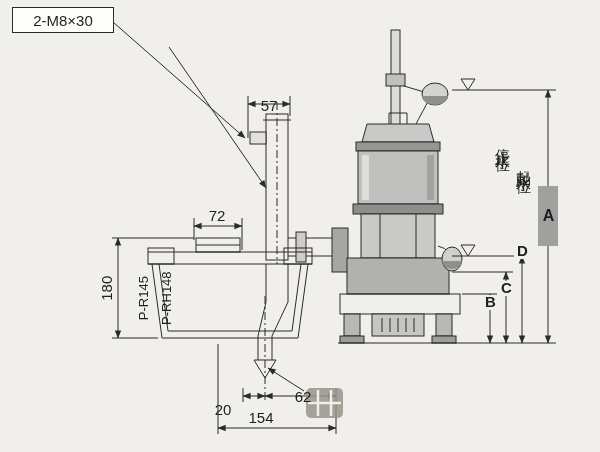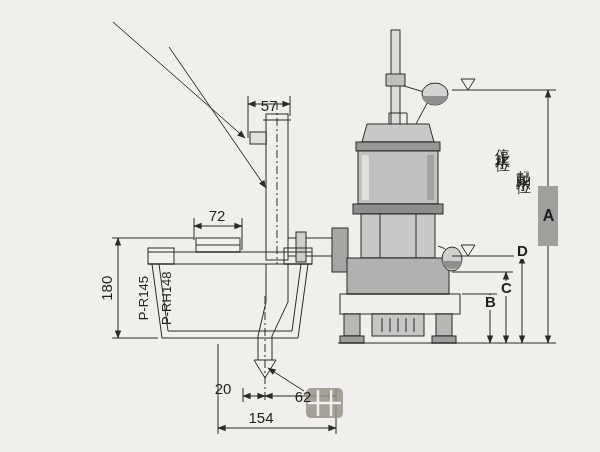--- a/index.html
+++ b/index.html
@@ -178,25 +178,26 @@
 
       <g stroke="none">
         <rect x="306" y="388" width="37" height="30" rx="5" fill="#97938b" opacity="0.85"></rect>
         <line x1="318" y1="390" x2="318" y2="416" stroke="#f1efeb" stroke-width="2.5"></line>
         <line x1="331" y1="390" x2="331" y2="416" stroke="#f1efeb" stroke-width="2.5"></line>
         <line x1="308" y1="403" x2="341" y2="403" stroke="#f1efeb" stroke-width="2.5"></line>
       </g>
     </g>
   </svg>
 
+  <div class="box" style="left:12px; top:7px; width:100px; height:24px;">2-M8×30</div>
 
   <div class="t ctr" style="left:255px; top:98px; width:28px;">57</div>
   <div class="t ctr" style="left:203px; top:208px; width:28px;">72</div>
   <div class="t ctr rot" style="left:92px; top:280px; width:30px;">180</div>
-  <div class="t ctr" style="left:210px; top:381px; width:26px;text-align:center;">20</div>
+  <div class="t ctr" style="left:210px; top:402px; width:26px;text-align:center;">20</div>
   <div class="t ctr" style="left:288px; top:389px; width:30px;">62</div>
   <div class="t ctr" style="left:245px; top:410px; width:32px;">154</div>
 
   <div class="t ctr rot small" style="left:120px; top:291px; width:48px;">P-R145</div>
   <div class="t ctr rot small" style="left:138px; top:291px; width:58px;">P-RH148</div>
 
   <div class="t vert" style="left:494px; top:136px;">停止水位</div>
   <div class="t vert" style="left:515px; top:158px;">起動水位</div>
 
   <div class="t ctr letter" style="left:540px; top:207px; width:17px; font-size:16px;">A</div>

